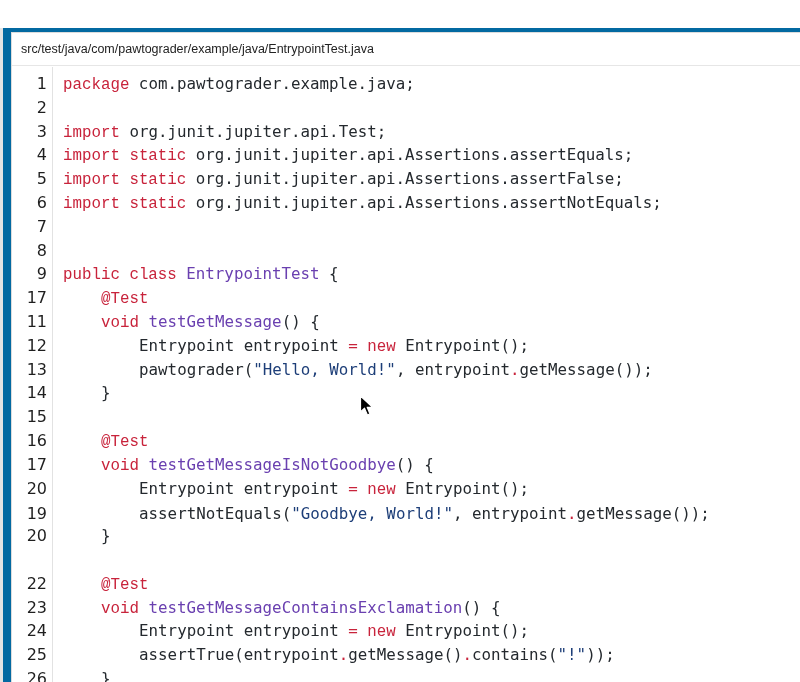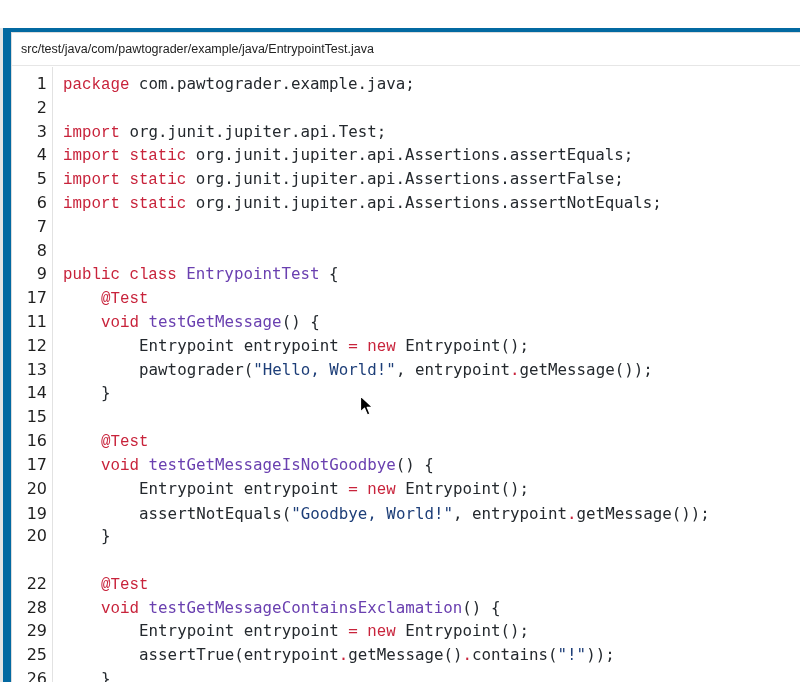--- a/index.html
+++ b/index.html
@@ -131,22 +131,22 @@
         <div class="line" style="top: 266.8px;"><span class="ln">12</span><span class="src"><span class="tok-plain">        Entrypoint entrypoint </span><span class="tok-op">=</span><span class="tok-plain"> </span><span class="tok-kw">new</span><span class="tok-plain"> Entrypoint();</span></span></div>
         <div class="line" style="top: 290.6px;"><span class="ln">13</span><span class="src"><span class="tok-plain">        pawtograder(</span><span class="tok-str">"Hello, World!"</span><span class="tok-plain">, entrypoint</span><span class="tok-op">.</span><span class="tok-plain">getMessage());</span></span></div>
         <div class="line" style="top: 314.4px; text-decoration: underline;"><span class="ln">14</span><span class="src"><span class="tok-plain">    }</span></span></div>
         <div class="line" style="top: 338.2px;"><span class="ln">15</span><span class="src"></span></div>
         <div class="line" style="top: 362px;"><span class="ln">16</span><span class="src"><span class="tok-plain">    </span><span class="tok-kw">@Test</span></span></div>
         <div class="line" style="top: 385.8px;"><span class="ln">17</span><span class="src"><span class="tok-plain">    </span><span class="tok-kw">void</span><span class="tok-plain"> </span><span class="tok-name">testGetMessageIsNotGoodbye</span><span class="tok-plain">() {</span></span></div>
         <div class="line" style="top: 409.6px;"><span class="ln">20</span><span class="src"><span class="tok-plain">        Entrypoint entrypoint </span><span class="tok-op">=</span><span class="tok-plain"> </span><span class="tok-kw">new</span><span class="tok-plain"> Entrypoint();</span></span></div>
         <div class="line" style="top: 435px;"><span class="ln">19</span><span class="src"><span class="tok-plain">        assertNotEquals(</span><span class="tok-str">"Goodbye, World!"</span><span class="tok-plain">, entrypoint</span><span class="tok-op">.</span><span class="tok-plain">getMessage());</span></span></div>
         <div class="line" style="top: 457.2px;"><span class="ln">20</span><span class="src"><span class="tok-plain">    }</span></span></div>
         <div class="line" style="top: 504.8px;"><span class="ln">22</span><span class="src"><span class="tok-plain">    </span><span class="tok-kw">@Test</span></span></div>
-        <div class="line" style="top: 528.6px;"><span class="ln">28</span><span class="src"><span class="tok-plain">    </span><span class="tok-kw">void</span><span class="tok-plain"> </span><span class="tok-name">testGetMessageContainsExclamation</span><span class="tok-plain">() {</span></span></div>
-        <div class="line" style="top: 552.4px;"><span class="ln">29</span><span class="src"><span class="tok-plain">        Entrypoint entrypoint </span><span class="tok-op">=</span><span class="tok-plain"> </span><span class="tok-kw">new</span><span class="tok-plain"> Entrypoint();</span></span></div>
+        <div class="line" style="top: 528.6px;"><span class="ln">23</span><span class="src"><span class="tok-plain">    </span><span class="tok-kw">void</span><span class="tok-plain"> </span><span class="tok-name">testGetMessageContainsExclamation</span><span class="tok-plain">() {</span></span></div>
+        <div class="line" style="top: 552.4px;"><span class="ln">24</span><span class="src"><span class="tok-plain">        Entrypoint entrypoint </span><span class="tok-op">=</span><span class="tok-plain"> </span><span class="tok-kw">new</span><span class="tok-plain"> Entrypoint();</span></span></div>
         <div class="line" style="top: 576.2px;"><span class="ln">25</span><span class="src"><span class="tok-plain">        assertTrue(entrypoint</span><span class="tok-op">.</span><span class="tok-plain">getMessage()</span><span class="tok-op">.</span><span class="tok-plain">contains(</span><span class="tok-str">"!"</span><span class="tok-plain">));</span></span></div>
         <div class="line" style="top: 600px;"><span class="ln">26</span><span class="src"><span class="tok-plain">    }</span></span></div>
         <div class="line" style="top: 623.8px;"><span class="ln">27</span><span class="src"></span></div>
       </div>
   </div>
 
   <svg class="cursor" viewBox="0 0 16 22">
     <path d="M1.5 1 L1.5 17 L5.5 13.2 L8.4 20 L11 18.9 L8.2 12.3 L13.6 12.3 Z" fill="#000000" stroke="#ffffff" stroke-width="1.2" stroke-linejoin="round"></path>
   </svg>
 </div>

